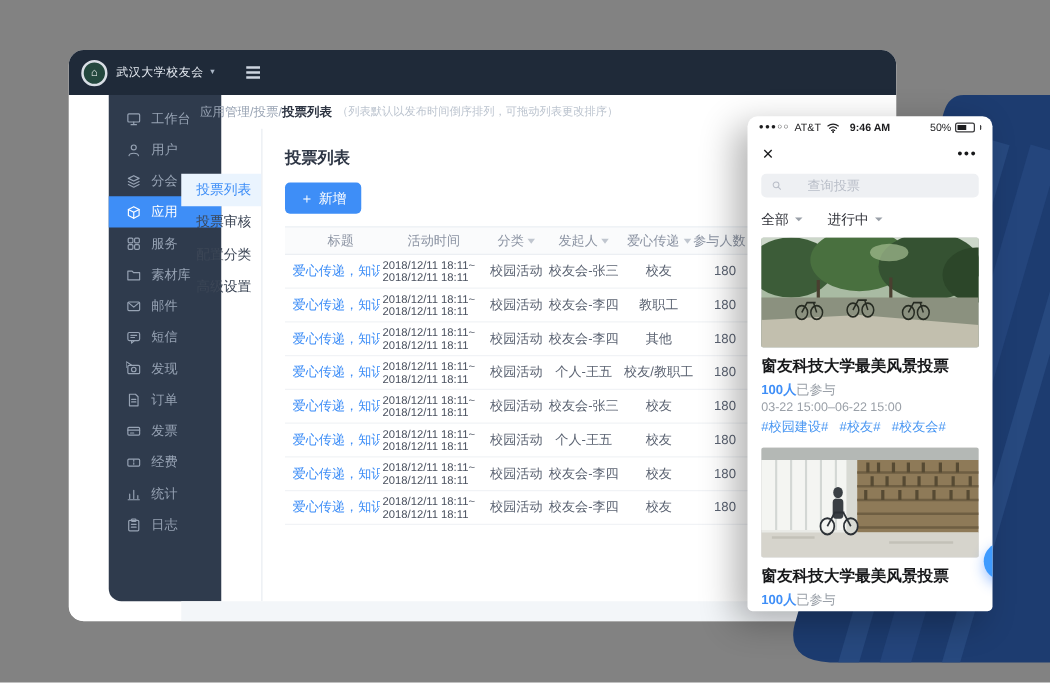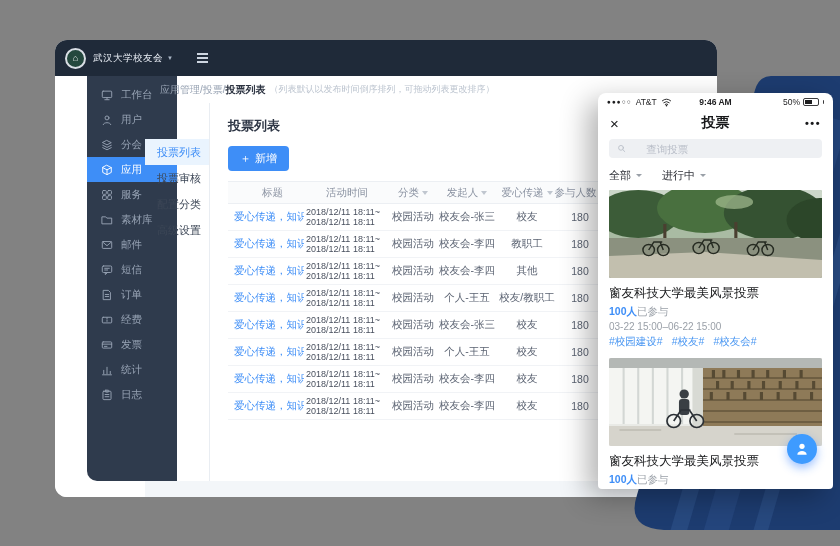--- a/index.html
+++ b/index.html
@@ -95,21 +95,21 @@
   .t-row a.link { color:#3e8ef7; text-decoration:none; cursor:pointer; }
   .t-row .time { font-size:9px; line-height:10.5px; color:#49505e; text-align:left; padding-left:2px; }
   .status-cell { display:flex; align-items:center; justify-content:flex-start; gap:4px; padding-left:8px; }
   .dot { width:5px; height:5px; border-radius:50%; display:inline-block; flex:0 0 auto; }
 
   
   .navy-svg { position:absolute; left:0; top:0; z-index:4; pointer-events:none; }
 
   
   .phone {
-    position:absolute; left:598px; top:93px; width:235px; height:396px;
+    position:absolute; left:598px; top:93px; width:196px; height:396px;
     background:#fff; border-radius:8px 8px 4px 4px; z-index:6;
     box-shadow:-10px 8px 28px rgba(0,0,0,.30);
     overflow:hidden;
   }
   .p-status {
     height:17px; display:flex; align-items:center; padding:0 9px;
     font-size:8.5px; color:#1d1d1f; position:relative;
   }
   .sig-dots { font-size:6.5px; letter-spacing:1px; color:#1d1d1f; }
   .carrier { margin-left:4px; font-size:8.5px; }
@@ -137,21 +137,21 @@
   .p-search input::placeholder { color:#b9bec8; }
 
   .p-filters { display:flex; gap:20px; margin-top:8px; height:18px; align-items:center; }
   .p-filter { font-size:11px; color:#2f3138; display:flex; align-items:center; gap:5px; cursor:pointer; }
   .p-filter .tri-down { border-top-color:#9aa0a8; border-left-width:3px; border-right-width:3px; border-top-width:3.5px; }
 
   .p-card { margin-top:6px; cursor:pointer; }
   .p-card + .p-card { margin-top:9px; }
   .card-photo { width:100%; height:88px; border-radius:2px; overflow:hidden; background:#ccc; }
   .card-photo svg { display:block; width:100%; height:100%; }
-  .card-title { margin-top:7px; font-size:12.5px; font-weight:normal; color:#17181a; }
+  .card-title { margin-top:7px; font-size:12.5px; font-weight:bold; color:#17181a; }
   .card-part { margin-top:3px; font-size:10.5px; color:#9aa0a8; }
   .card-part b { color:#3e8ef7; font-weight:bold; }
   .card-time { margin-top:2px; font-size:10px; color:#9aa0a8; }
   .card-tags { margin-top:3px; font-size:10.5px; color:#4a97f2; display:flex; gap:9px; }
 
   .fab {
     position:absolute; left:189px; top:341px; width:30px; height:30px; border-radius:50%;
     background:#3e9bff; display:flex; align-items:center; justify-content:center;
     box-shadow:0 4px 10px rgba(40,120,255,.45); cursor:pointer;
   }
@@ -226,38 +226,46 @@
         </div>
         <div class="side-item">
           <svg width="12" height="12" viewBox="0 0 14 14" fill="none" stroke="currentColor" stroke-width="1.1" stroke-linecap="round" stroke-linejoin="round">
             <rect x="1.5" y="2.3" width="11" height="7.6" rx="1.4"></rect>
             <path d="M5 9.9v2.4l2.6-2.4M4.3 5h5.4M4.3 7h3.4"></path>
           </svg>
           <span>短信</span>
         </div>
         <div class="side-item">
           <svg width="12" height="12" viewBox="0 0 14 14" fill="none" stroke="currentColor" stroke-width="1.1" stroke-linecap="round" stroke-linejoin="round">
+            <rect x="1.5" y="3.8" width="11" height="7.8" rx="1.2"></rect>
+            <circle cx="7" cy="7.7" r="2.1"></circle>
+            <path d="M5 3.8.8.8 0 0 0 5.8 2.3h2.4L9 3.8" fill="none"></path>
+          </svg>
+          <span>发现</span>
+        </div>
+        <div class="side-item">
+          <svg width="12" height="12" viewBox="0 0 14 14" fill="none" stroke="currentColor" stroke-width="1.1" stroke-linecap="round" stroke-linejoin="round">
             <path d="M3 1.6h5.6l2.4 2.4v8.4H3Z"></path>
             <path d="M5 6.4h4M5 8.8h4"></path>
           </svg>
           <span>订单</span>
         </div>
         <div class="side-item">
           <svg width="12" height="12" viewBox="0 0 14 14" fill="none" stroke="currentColor" stroke-width="1.1" stroke-linecap="round" stroke-linejoin="round">
+            <rect x="1.5" y="3.4" width="11" height="7.2" rx="1"></rect>
+            <path d="M1.5 6h11M4 8.6h3"></path>
+          </svg>
+          <span>发票</span>
+        </div>
+        <div class="side-item">
+          <svg width="12" height="12" viewBox="0 0 14 14" fill="none" stroke="currentColor" stroke-width="1.1" stroke-linecap="round" stroke-linejoin="round">
             <rect x="1.5" y="3.8" width="11" height="6.6" rx="1"></rect>
             <path d="M7 4.4v5.4" stroke-dasharray="1.4 1.4"></path>
           </svg>
           <span>经费</span>
-        </div>
-        <div class="side-item">
-          <svg width="12" height="12" viewBox="0 0 14 14" fill="none" stroke="currentColor" stroke-width="1.1" stroke-linecap="round" stroke-linejoin="round">
-            <rect x="1.5" y="3.4" width="11" height="7.2" rx="1"></rect>
-            <path d="M1.5 6h11M4 8.6h3"></path>
-          </svg>
-          <span>发票</span>
         </div>
         <div class="side-item">
           <svg width="12" height="12" viewBox="0 0 14 14" fill="none" stroke="currentColor" stroke-width="1.1" stroke-linecap="round" stroke-linejoin="round">
             <path d="M3.2 11.4V7.4M7 11.4V3.8M10.8 11.4V8.6M1.8 12.6h10.4"></path>
           </svg>
           <span>统计</span>
         </div>
         <div class="side-item">
           <svg width="12" height="12" viewBox="0 0 14 14" fill="none" stroke="currentColor" stroke-width="1.1" stroke-linecap="round" stroke-linejoin="round">
             <rect x="2.3" y="2.6" width="9.4" height="9.8" rx="1"></rect>
@@ -470,21 +478,20 @@
       <span>50%</span>
       <span class="batt-body">
           <i></i>
         </span>
       <span class="batt-nub"></span>
     </span>
   </div>
 
   <div class="p-nav">
     <span class="p-close">×</span>
-    <span class="p-title">投票</span>
     <span class="p-more">•••</span>
   </div>
 
   <div class="p-body">
     <div class="p-search">
       <svg width="11" height="11" viewBox="0 0 14 14" fill="none" stroke="#b9bec8" stroke-width="1.3" stroke-linecap="round">
         <circle cx="6" cy="6" r="3.6"></circle>
           <path d="M8.8 8.8 11.6 11.6"></path>
       </svg>
       <input placeholder="查询投票" style="">

